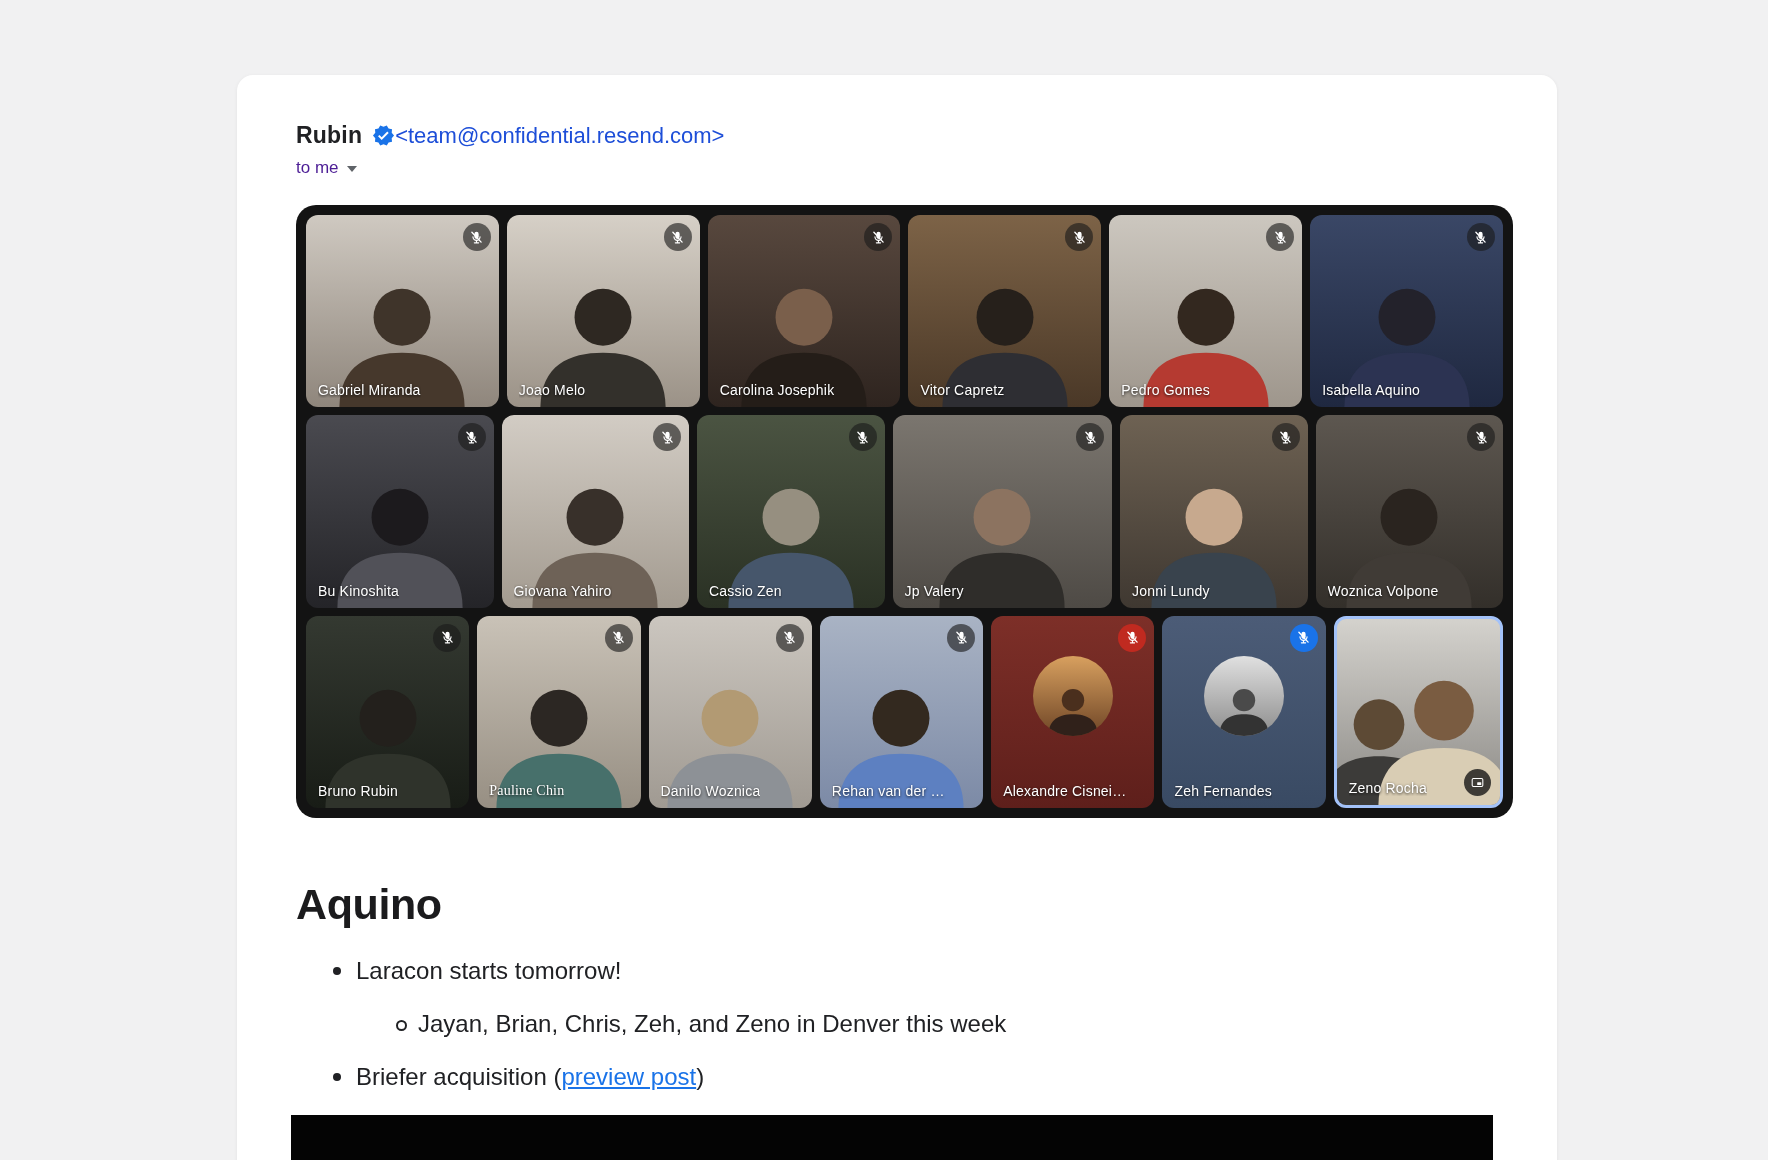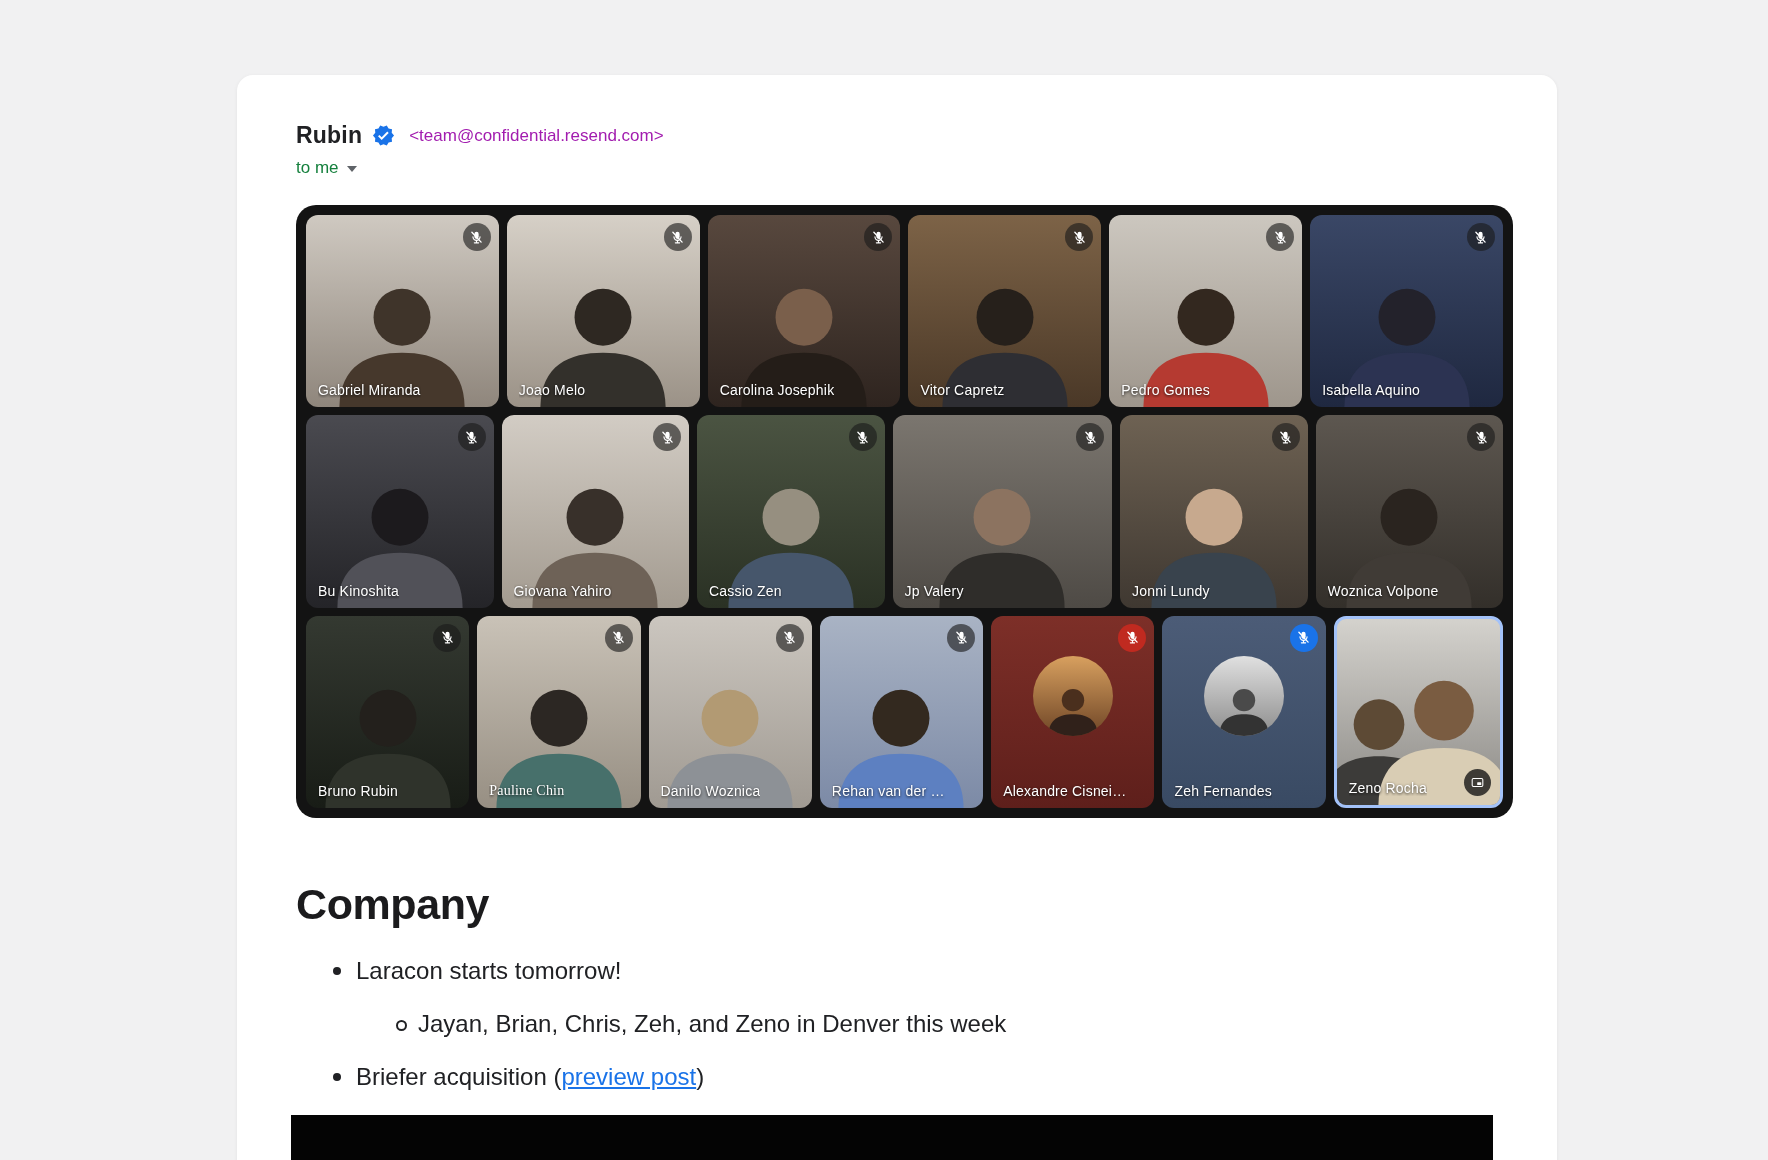--- a/index.html
+++ b/index.html
@@ -12,23 +12,23 @@
   .card{
     position:absolute;left:237px;top:75px;width:1320px;height:1200px;
     background:#ffffff;border-radius:16px;
     box-shadow:0 1px 4px rgba(0,0,0,0.06);
   }
   
   .header{padding:47px 0 0 59px;}
   .sender-line{display:flex;align-items:center;}
   .sender-name{font-size:23px;font-weight:700;color:#202124;letter-spacing:.2px;}
   .badge{margin-left:10px;display:inline-flex;align-items:center;}
-  .sender-email{margin-left:14px;font-size:17px;color:#a21caf;}
+  .sender-email{font-size:22px;color:#1d4ed8;}
   .recipient-line{margin-top:9px;display:inline-flex;align-items:center;gap:8px;
-    font-size:17px;color:#15803d;cursor:pointer;}
+    font-size:17px;color:#4c1d95;cursor:pointer;}
   .caret{width:0;height:0;border-left:5px solid transparent;border-right:5px solid transparent;
     border-top:6px solid #5f6368;margin-top:2px;}
   
   .grid{
     margin:27px 0 0 59px;width:1217px;height:613px;box-sizing:border-box;
     background:#131313;border-radius:20px;padding:10px;
     display:grid;grid-template-rows:repeat(3,1fr);gap:8px;cursor:pointer;
   }
   .grid-row{display:flex;gap:8px;min-height:0;}
   .tile{flex:1;position:relative;border-radius:12px;overflow:hidden;min-width:0;}
@@ -403,21 +403,21 @@
           <span class="pip">
             <svg viewBox="0 0 24 24" width="15" height="15">
               <rect x="3.5" y="5.5" width="17" height="13" rx="2" fill="none" stroke="#fff" stroke-width="1.7"></rect>
               <rect x="11.5" y="11.5" width="6.5" height="4.5" rx="1" fill="#fff"></rect>
             </svg>
           </span>
         </div>
       </div>
     </div>
 
-  <h1 class="heading">Company</h1>
+  <h1 class="heading">Aquino</h1>
 
   <ul class="bullets" id="bullet-list">
       <li class="lvl1"><span>Laracon starts tomorrow!</span></li>
       <li class="lvl2"><span>Jayan, Brian, Chris, Zeh, and Zeno in Denver this week</span></li>
       <li class="lvl1"><span>Briefer acquisition (</span><a class="body-link" href="#" style="color: rgb(26, 115, 232);">preview post</a><span>)</span></li>
     </ul>
 
   <div class="media" style="background: rgb(4, 4, 4);"></div>
 
 </div>

